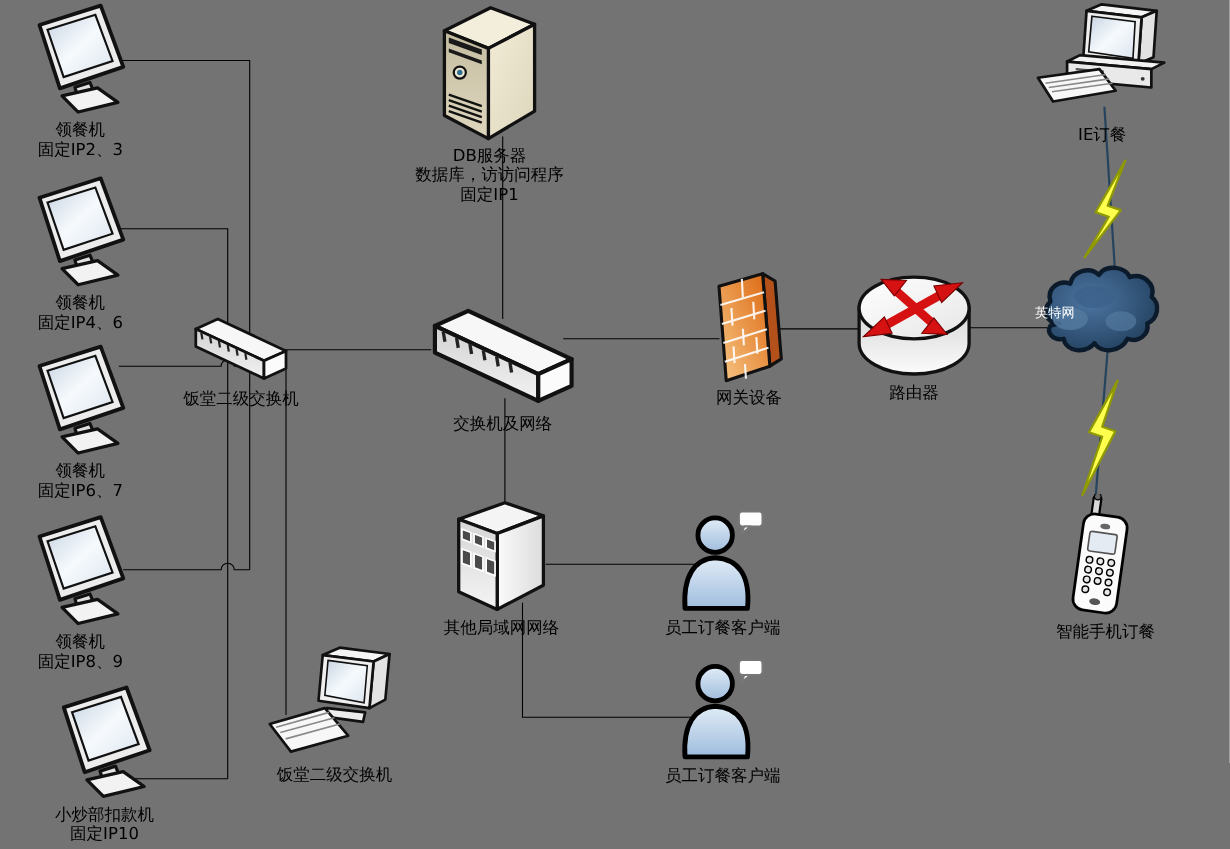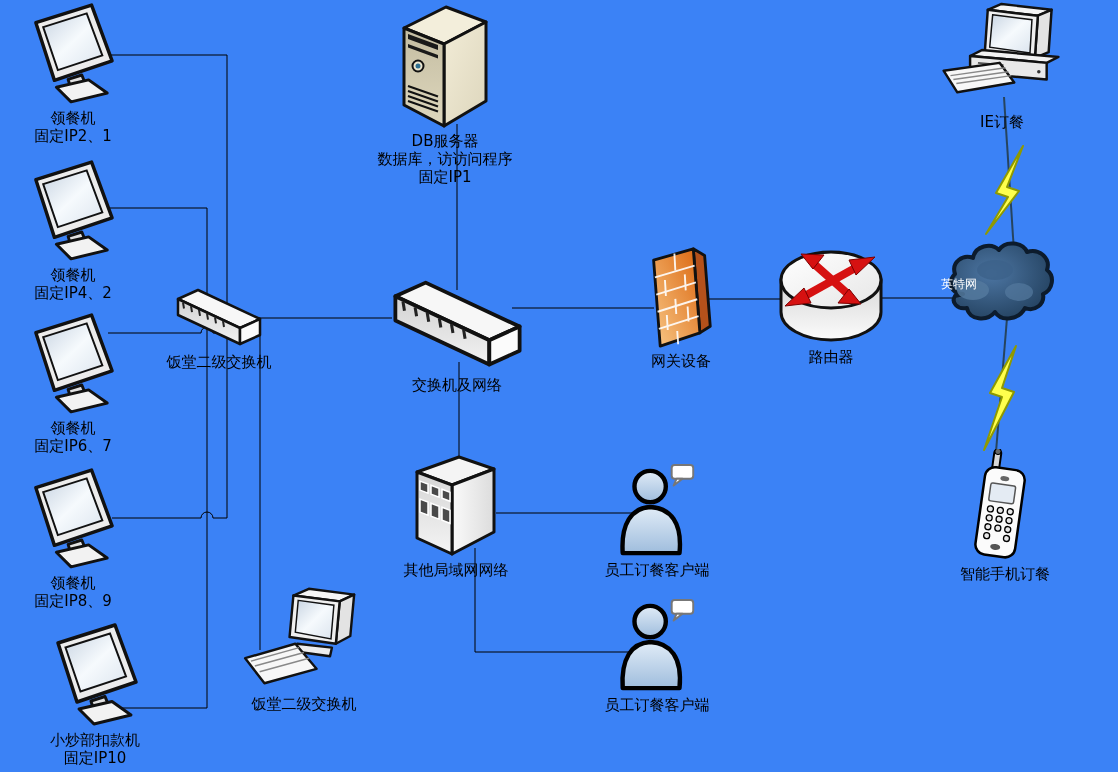--- a/index.html
+++ b/index.html
@@ -1,16 +1,16 @@
 <!DOCTYPE html>
 <html><head>
 <meta charset="utf-8">
 <style>
   html,body{margin:0;padding:0;background:#fff;}
-  #canvas{position:relative;width:1118px;height:772px;background:#3b82f6;overflow:hidden;
+  #canvas{position:relative;width:1118px;height:772px;background:#737373;overflow:hidden;
           font-family:"DejaVu Sans","Liberation Sans",sans-serif;}
   #wires{position:absolute;left:0;top:0;z-index:0;}
   .node{position:absolute;z-index:1;display:flex;flex-direction:column;align-items:center;}
   .node svg.icon{display:block;flex:0 0 auto;}
   .lab{margin-top:4px;text-align:center;font-size:15px;line-height:18px;color:#000;white-space:nowrap;}
   .lab div{white-space:nowrap;}
   
   .n-mon1{left:6px;top:1px;width:134px;}
   .n-mon2{left:6px;top:158px;width:134px;}
   .n-mon3{left:6px;top:311px;width:134px;}
@@ -267,31 +267,31 @@
     <polygon points="1016,346 990,393 1002,397 984,450 1014,392 1002,388"></polygon>
   </g>
 </svg>
 
 <div class="node n-mon1">
   <svg class="icon" width="86" height="104">
         <use href="#sym-monitor"></use>
       </svg>
   <div class="lab">
     <div>领餐机</div>
-    <div>固定IP2、1</div>
+    <div>固定IP2、3</div>
   </div>
 </div>
 
 <div class="node n-mon2">
   <svg class="icon" width="86" height="104">
         <use href="#sym-monitor"></use>
       </svg>
   <div class="lab">
     <div>领餐机</div>
-    <div>固定IP4、2</div>
+    <div>固定IP4、6</div>
   </div>
 </div>
 
 <div class="node n-mon3">
   <svg class="icon" width="86" height="104">
         <use href="#sym-monitor"></use>
       </svg>
   <div class="lab">
     <div>领餐机</div>
     <div>固定IP6、7</div>

